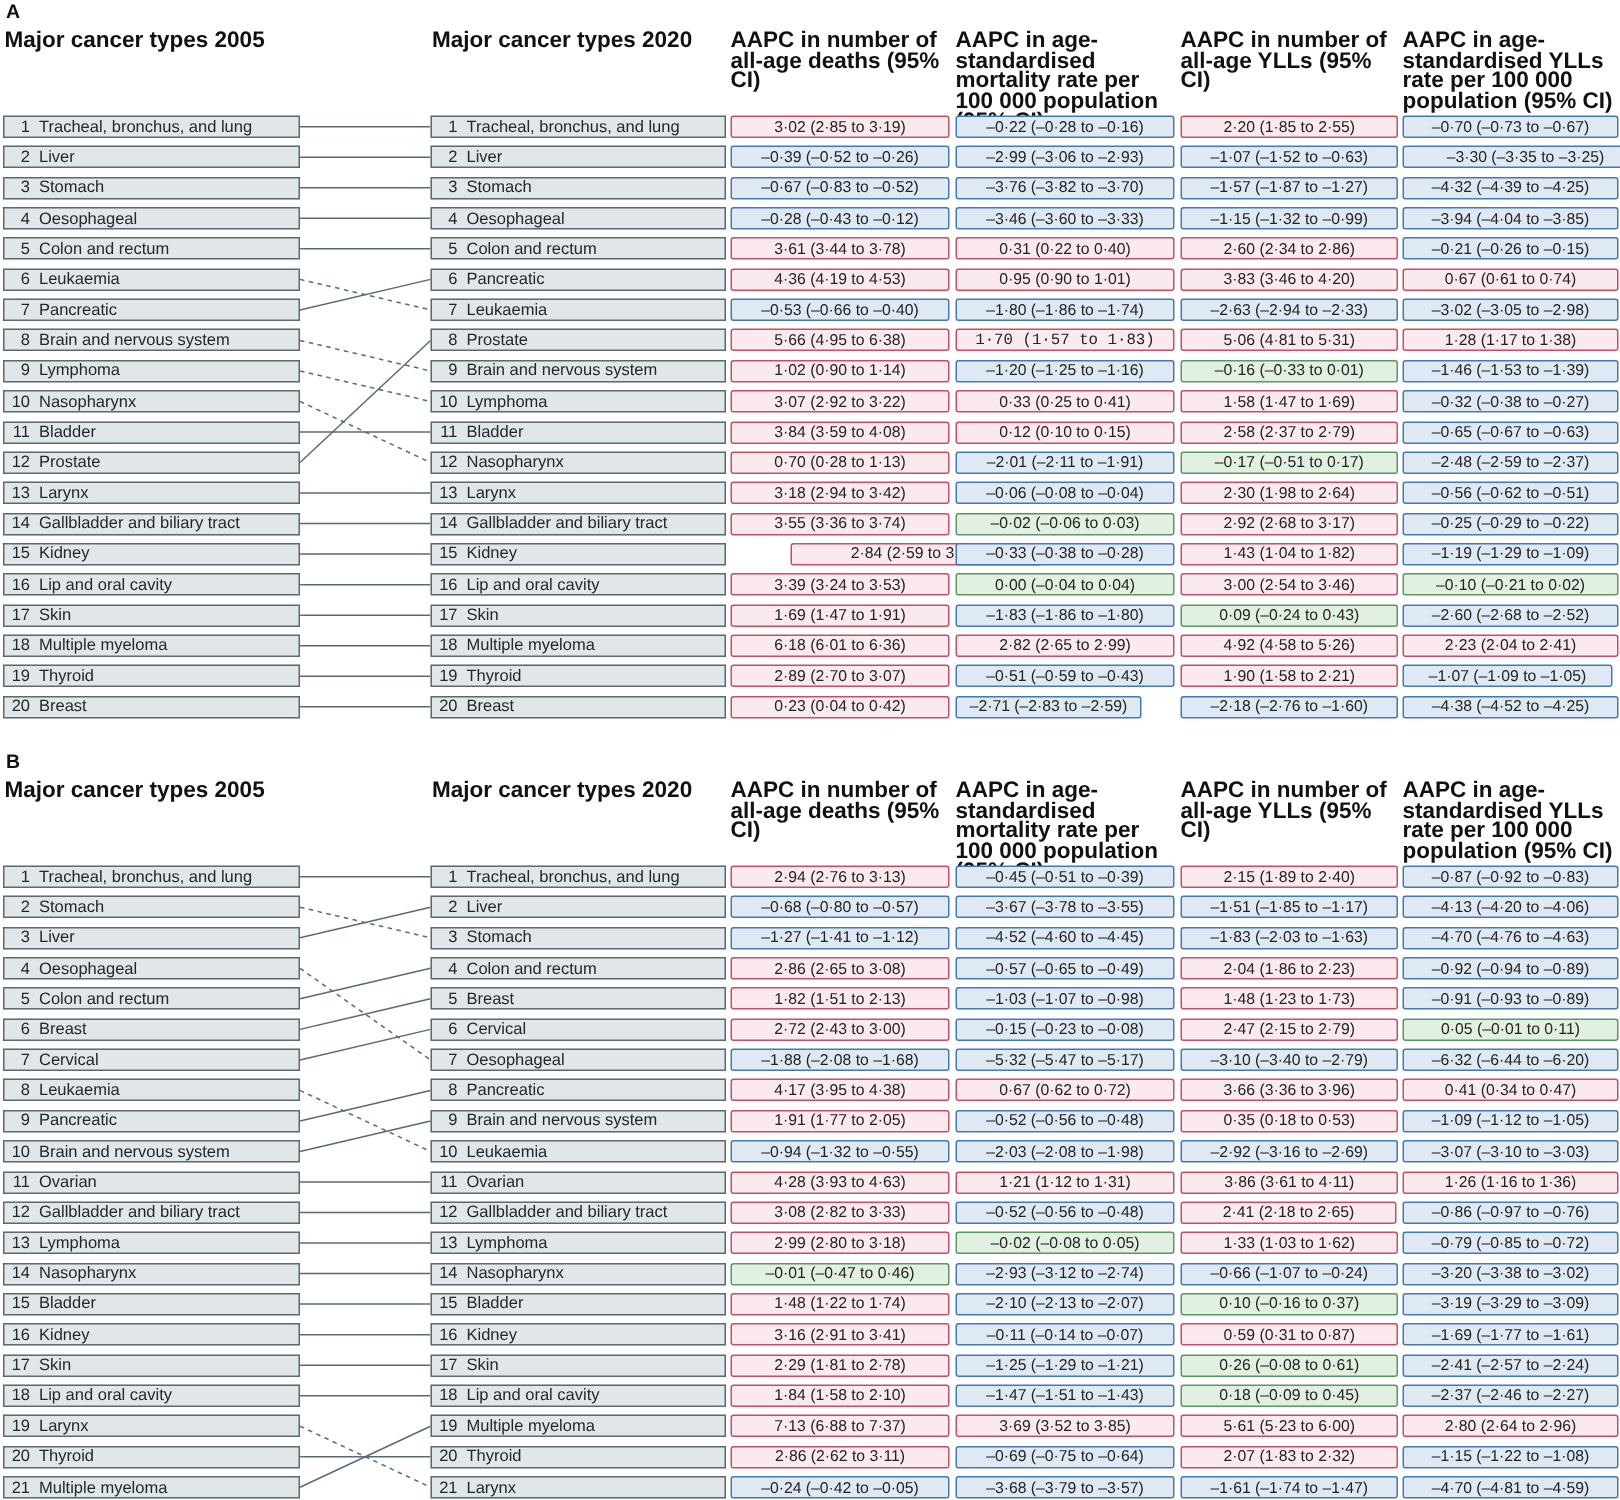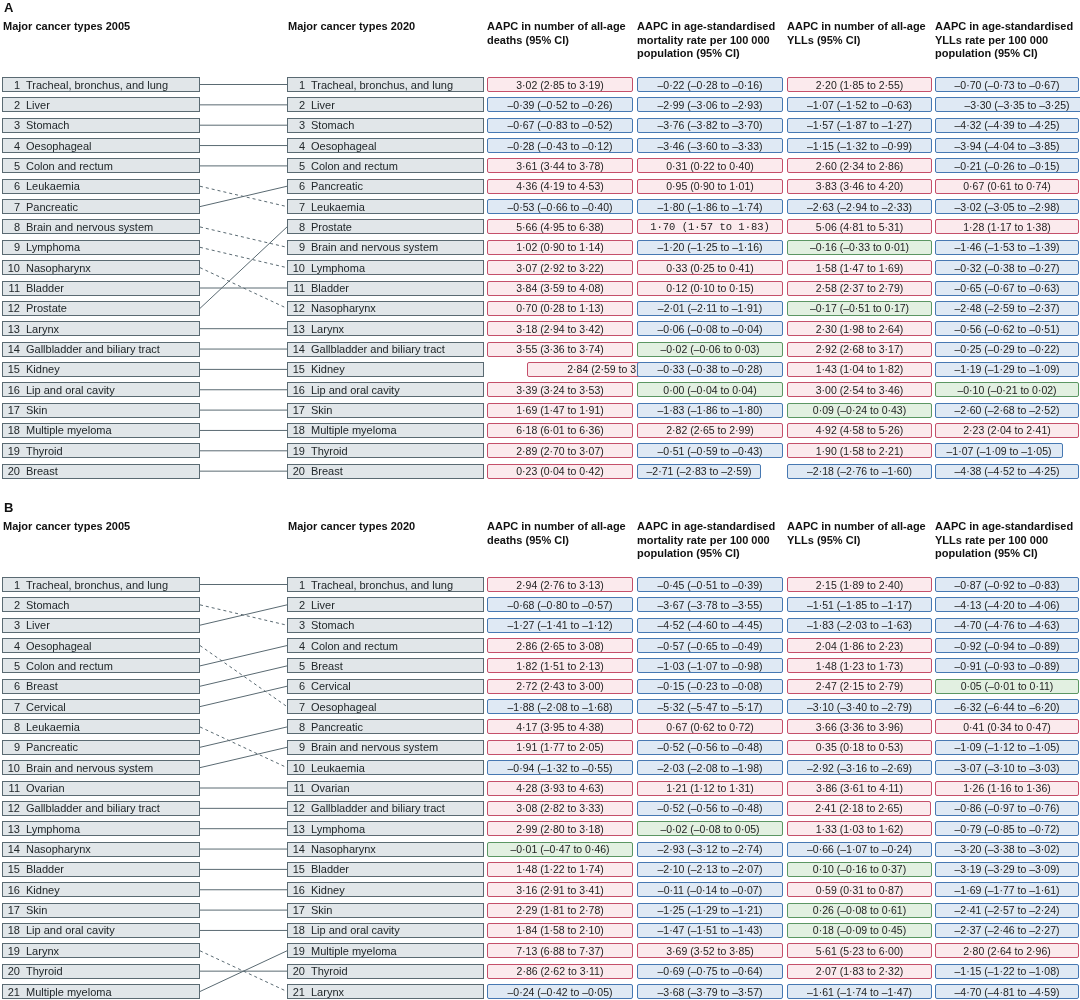--- a/index.html
+++ b/index.html
@@ -1,19 +1,19 @@
 <!DOCTYPE html>
 <html style="--up-border: #c44f6a; --up-fill: #fbeaed; --down-border: #4678b2; --down-fill: #dfe9f4; --flat-border: #5b9663; --flat-fill: #e2f0e1; --cancer-border: #5a6a72; --cancer-fill: #e1e6e9; --line: #5a6a72;"><head>
 <meta charset="utf-8">
 <style>
   html,body{margin:0;padding:0;background:#fff;font-family:"Liberation Sans",sans-serif;}
   #figure{position:relative;width:1080px;height:1000px;background:#fff;overflow:hidden;}
   .panel{position:absolute;left:0;width:1080px;height:500px;}
   .panel-label{position:absolute;left:4px;top:0;font-size:13px;font-weight:bold;color:#111;}
-  .col-head{position:absolute;top:20px;font-size:11px;font-weight:bold;line-height:13.5px;color:#111;}
+  .col-head{position:absolute;top:20px;font-size:15px;font-weight:bold;line-height:13.5px;color:#111;}
   .h-2005{left:3px;width:200px;}
   .h-2020{left:288px;width:200px;}
   .h-c0{left:487px;width:150px;}
   .h-c1{left:637px;width:150px;}
   .h-c2{left:787px;width:148px;}
   .h-c3{left:935px;width:145px;}
   .cbox{position:absolute;height:15px;box-sizing:border-box;background:var(--cancer-fill);
         border:1px solid var(--cancer-border);display:flex;align-items:center;
         font-size:11px;color:#21272a;z-index:2;white-space:nowrap;overflow:hidden;}
   .cbox .rk{flex:none;width:17px;text-align:right;margin-right:6px;}
@@ -285,21 +285,21 @@
       <div class="vbox increase" style="left: 637px; top: 422.95px; width: 146px;">2·82 (2·65 to 2·99)</div>
       <div class="vbox increase" style="left: 787px; top: 422.95px; width: 145px;">4·92 (4·58 to 5·26)</div>
       <div class="vbox increase" style="left: 935px; top: 422.95px; width: 144px;">2·23 (2·04 to 2·41)</div>
       <div class="cbox" style="left: 287px; top: 443.3px; width: 197px;">
         <span class="rk">19</span>
         <span>Thyroid</span>
       </div>
       <div class="vbox increase" style="left: 487px; top: 443.3px; width: 146px;">2·89 (2·70 to 3·07)</div>
       <div class="vbox decrease" style="left: 637px; top: 443.3px; width: 146px;">–0·51 (–0·59 to –0·43)</div>
       <div class="vbox increase" style="left: 787px; top: 443.3px; width: 145px;">1·90 (1·58 to 2·21)</div>
-      <div class="vbox decrease" style="left: 935px; top: 443.3px; width: 128px;">–1·07 (–1·09 to –1·05)</div>
+      <div class="vbox decrease" style="left: 935px; top: 443.3px; width: 140px;">–1·07 (–1·09 to –1·05)</div>
       <div class="cbox" style="left: 287px; top: 463.65px; width: 197px;">
         <span class="rk">20</span>
         <span>Breast</span>
       </div>
       <div class="vbox increase" style="left: 487px; top: 463.65px; width: 146px;">0·23 (0·04 to 0·42)</div>
       <div class="vbox decrease" style="left: 637px; top: 463.65px; width: 124px;">–2·71 (–2·83 to –2·59)</div>
       <div class="vbox decrease" style="left: 787px; top: 463.65px; width: 145px;">–2·18 (–2·76 to –1·60)</div>
       <div class="vbox decrease" style="left: 935px; top: 463.65px; width: 144px;">–4·38 (–4·52 to –4·25)</div>
     </section>
   <section class="panel" style="top:500px">

